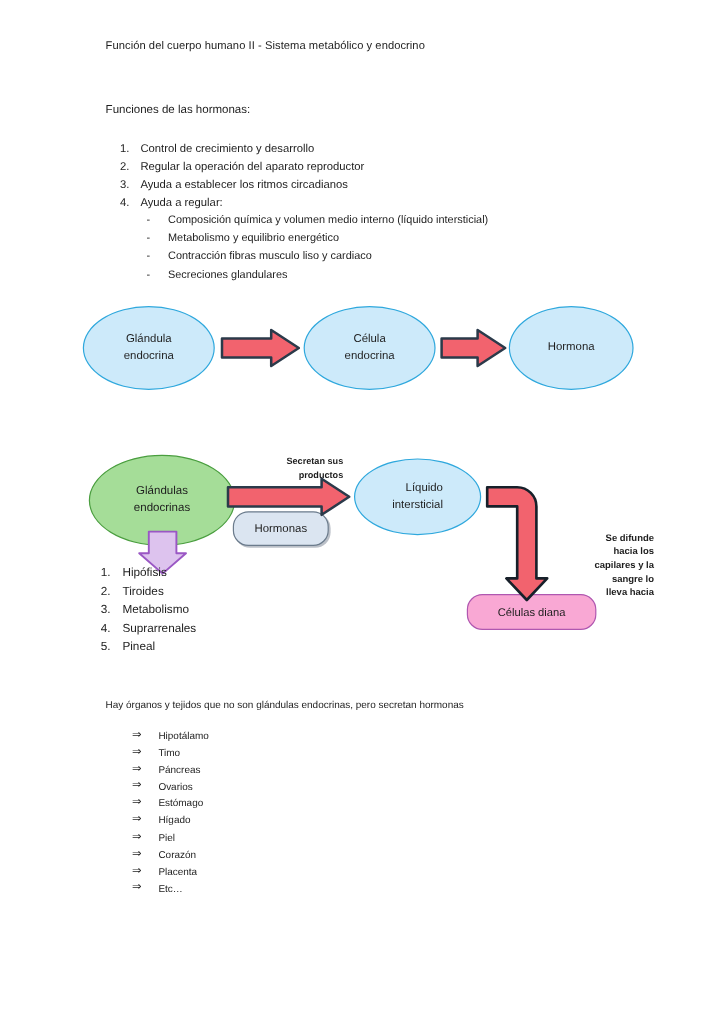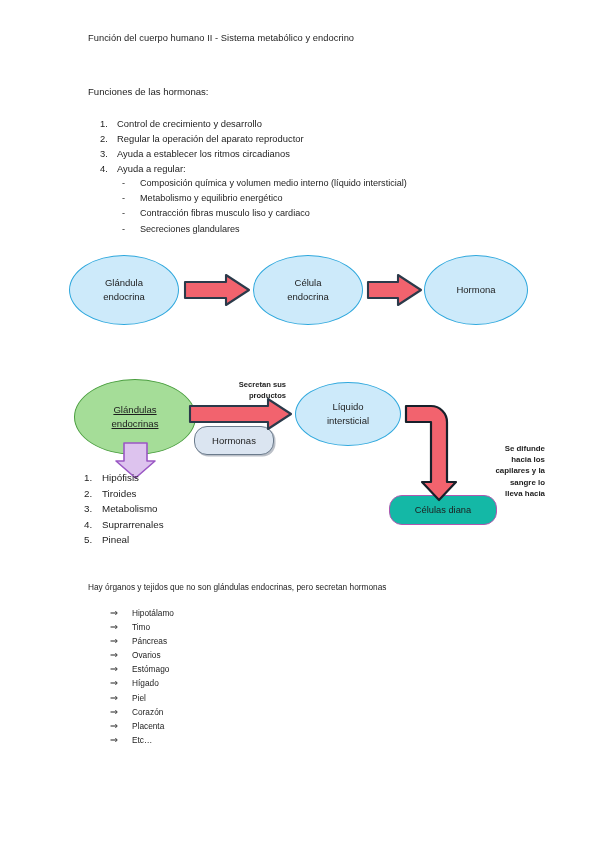--- a/index.html
+++ b/index.html
@@ -62,36 +62,36 @@
     border-radius: 50%;
   }
   .ellipse .lbl { line-height: 14px; }
 
   .e-blue {
     background: #cdeafa; border: 1.2px solid #2fa8dd;
     font-size: 9.5px; color: #1d1d1d;
   }
   .e-green {
     background: #a5dd98; border: 1.4px solid #4a9e3f;
-    font-size: 9.6px; color: #1d1d1d; text-decoration: underline;
+    font-size: 9.6px; color: #1d1d1d;
   }
 
   
   .rbox {
     position: absolute;
     display: flex; align-items: center; justify-content: center;
     border-radius: 13px; text-align: center;
   }
   .box-hormonas {
     background: #dbe5f1; border: 1.3px solid #6b7b8c;
     font-size: 9.5px; color: #1d1d1d;
     box-shadow: 1.5px 1.5px 0 rgba(120,130,145,.5);
   }
   .box-celulas {
-    background: #14b8a6; border: 1.4px solid #b057b0;
+    background: #f9a8d4; border: 1.4px solid #b057b0;
     font-size: 9.3px; color: #1d1d1d;
   }
 
   
   .cap {
     position: absolute; text-align: right;
     font-size: 7.6px; line-height: 10.6px; color: #1d1d1d; font-weight: 600;
   }
   .cap-wide { font-size: 7.9px; line-height: 11.2px; }
 
@@ -183,21 +183,21 @@
 
   <div class="cap" style="left:188px; top:380px; width:98px;">
     <span>Secretan sus</span><br>
     <span>productos</span>
   </div>
 
   <div class="rbox box-hormonas" style="left:194px; top:426px; width:80px; height:29px;">
     <span>Hormonas</span>
   </div>
 
-  <div class="ellipse e-blue" style="left:295px; top:382px; width:106px; height:64px;">
+  <div class="ellipse e-blue" style="left:295px; top:382px; width:106px; height:64px;text-align:right;">
     <div class="lbl">
       <span>Líquido</span><br>
       <span>intersticial</span>
     </div>
   </div>
 
   <div class="cap cap-wide" style="left:455px; top:443px; width:90px;">
     <span>Se difunde</span><br>
     <span>hacia los</span><br>
     <span>capilares y la</span><br>

